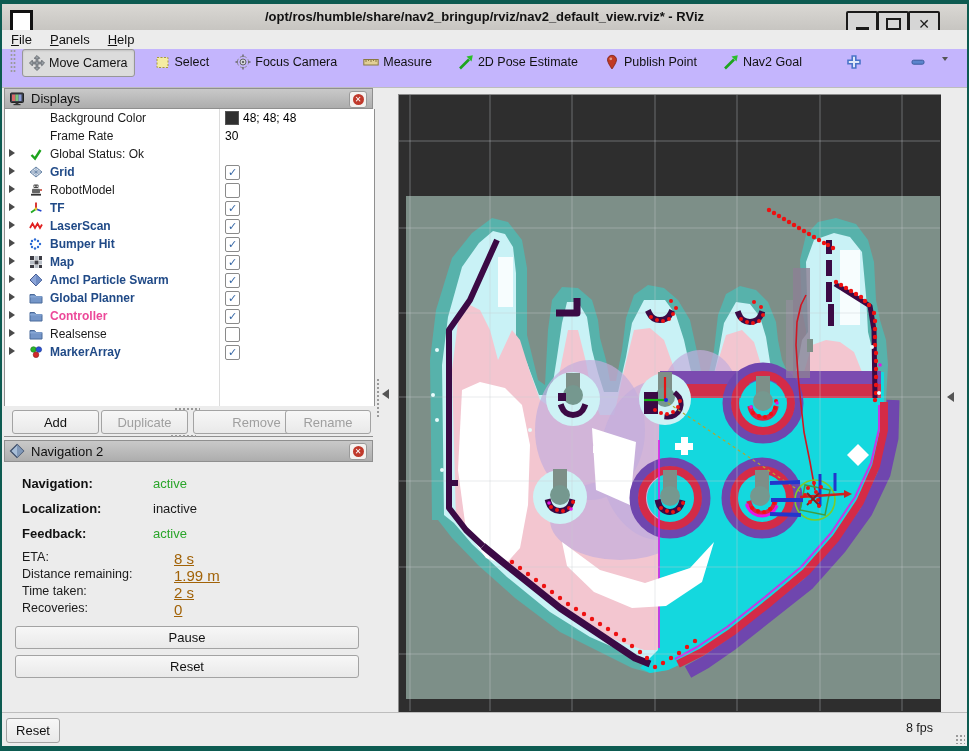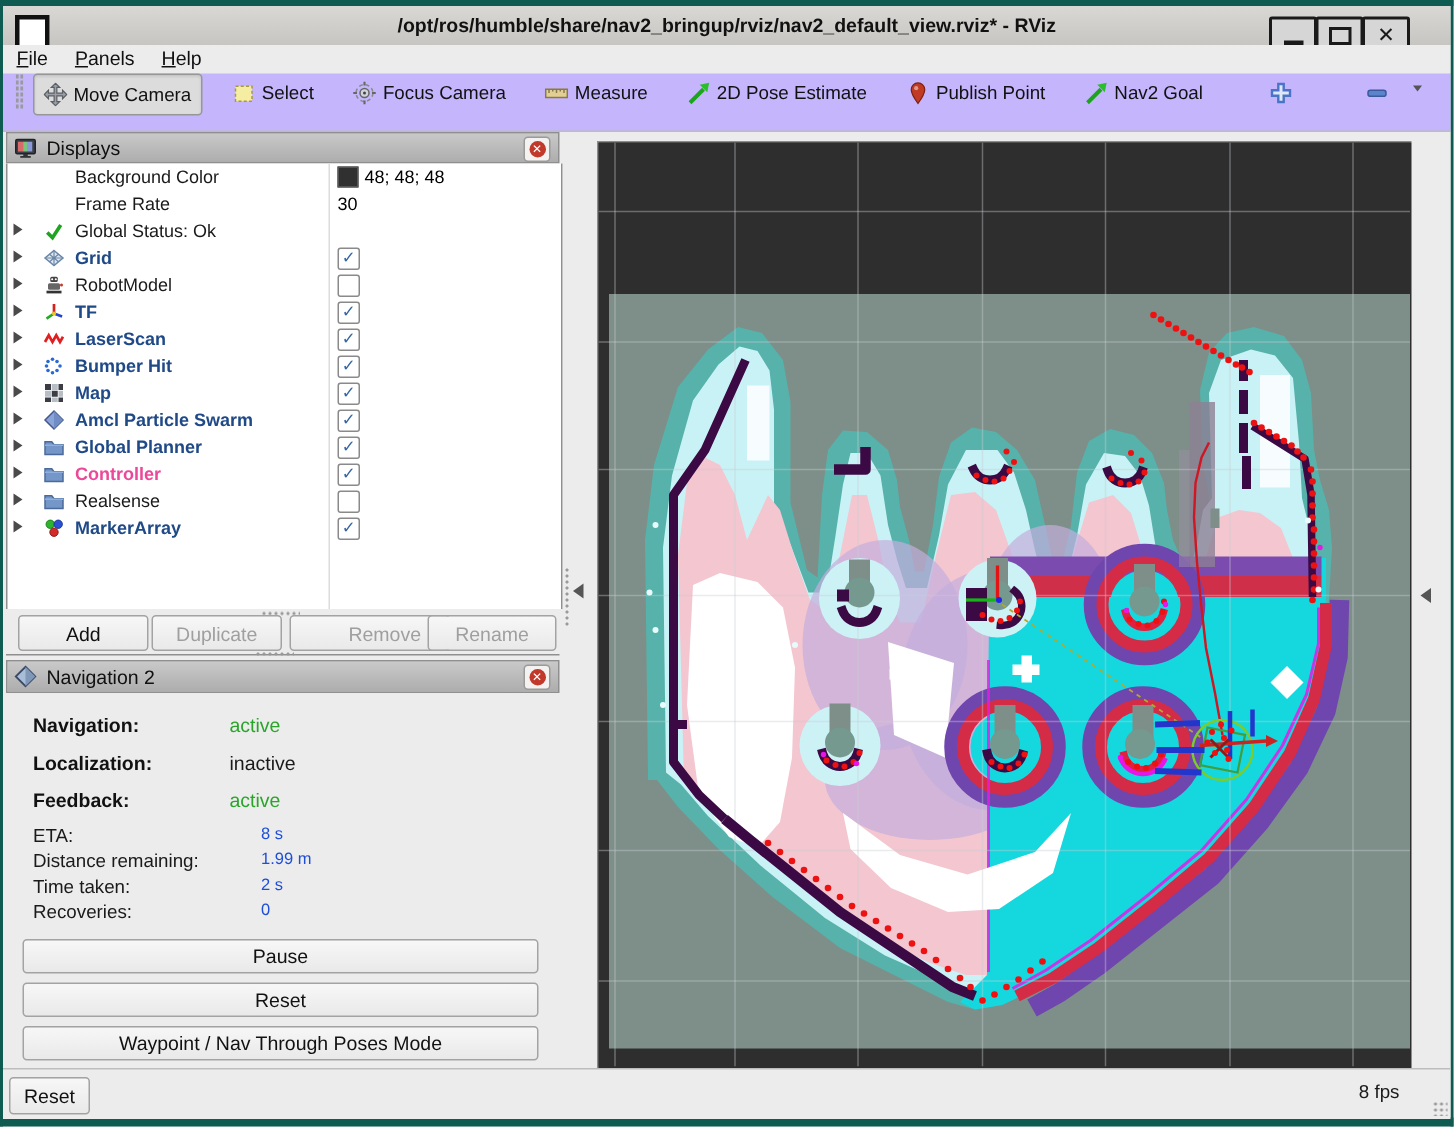--- a/index.html
+++ b/index.html
@@ -52,21 +52,21 @@
   .swatch{width:12px;height:12px;background:#303030;border:1px solid #555;}
   .btn{background:linear-gradient(#f7f7f7,#e9e9e9);border:1px solid #a3a3a3;border-radius:3px;
     font-size:13px;color:#111;display:flex;align-items:center;justify-content:center;
     font-family:"Liberation Sans",sans-serif;}
   .btn.disabled{color:#9f9f9f;}
   .dots-h{background-image:radial-gradient(#9a9a9a 1px,transparent 1.1px);background-size:4px 4px;}
   
   .nav-field-label{font-size:13px;font-weight:bold;color:#111;position:absolute;left:18px;}
   .nav-field-value{font-size:13px;position:absolute;left:120px;margin-left:29px;}
   .nav-stat-label{font-size:12.5px;color:#1a1a1a;position:absolute;left:18px;}
-  .nav-stat-value{font-size:11px;color:#1d4ed8;position:absolute;left:170px;}
+  .nav-stat-value{font-size:15px;color:#a16207;position:absolute;left:170px;text-decoration:underline;}
   
   .split-arrow{width:0;height:0;border-top:5px solid transparent;border-bottom:5px solid transparent;
     border-right:7px solid #555;}
   
   #statusbar{left:2px;top:712px;width:965px;height:33px;background:#ececec;border-top:1px solid #bdbdbd;}
   #fps{position:absolute;right:34px;top:8px;font-size:12.5px;color:#1a1a1a;}
   #viewport-frame{left:398px;top:94px;width:543px;height:618px;border:1px solid #8c8c8c;background:#2e2e2e;}
 </style>
 </head>
 <body>
@@ -390,21 +390,20 @@
       <div class="nav-stat-label" style="top: 90px;">ETA:</div>
       <div class="nav-stat-value" style="top: 90px;">8 s</div>
       <div class="nav-stat-label" style="top: 107px;">Distance remaining:</div>
       <div class="nav-stat-value" style="top: 107px;">1.99 m</div>
       <div class="nav-stat-label" style="top: 124px;">Time taken:</div>
       <div class="nav-stat-value" style="top: 124px;">2 s</div>
       <div class="nav-stat-label" style="top: 141px;">Recoveries:</div>
       <div class="nav-stat-value" style="top: 141px;">0</div>
       <div class="btn" style="position: absolute; left: 11px; top: 166px; width: 342px; height: 21px;">Pause</div>
       <div class="btn" style="position: absolute; left: 11px; top: 195px; width: 342px; height: 21px;">Reset</div>
-      <div class="btn" style="position: absolute; left: 11px; top: 224px; width: 342px; height: 21px;">Waypoint / Nav Through Poses Mode</div>
     </div>
 
   <div class="abs" style="left:373px;top:88px;width:25px;height:624px;">
     <div class="dots-h" style="position:absolute;left:3px;top:290px;width:4px;height:40px;"></div>
     <div class="split-arrow" style="position:absolute;left:9px;top:301px;"></div>
   </div>
 
   <div class="abs" id="viewport-frame"></div>
   <svg class="abs" id="scene" style="left:399px;top:95px;" width="541" height="616">
       <rect x="0" y="0" width="541" height="616" fill="#2e2e2e"></rect>

